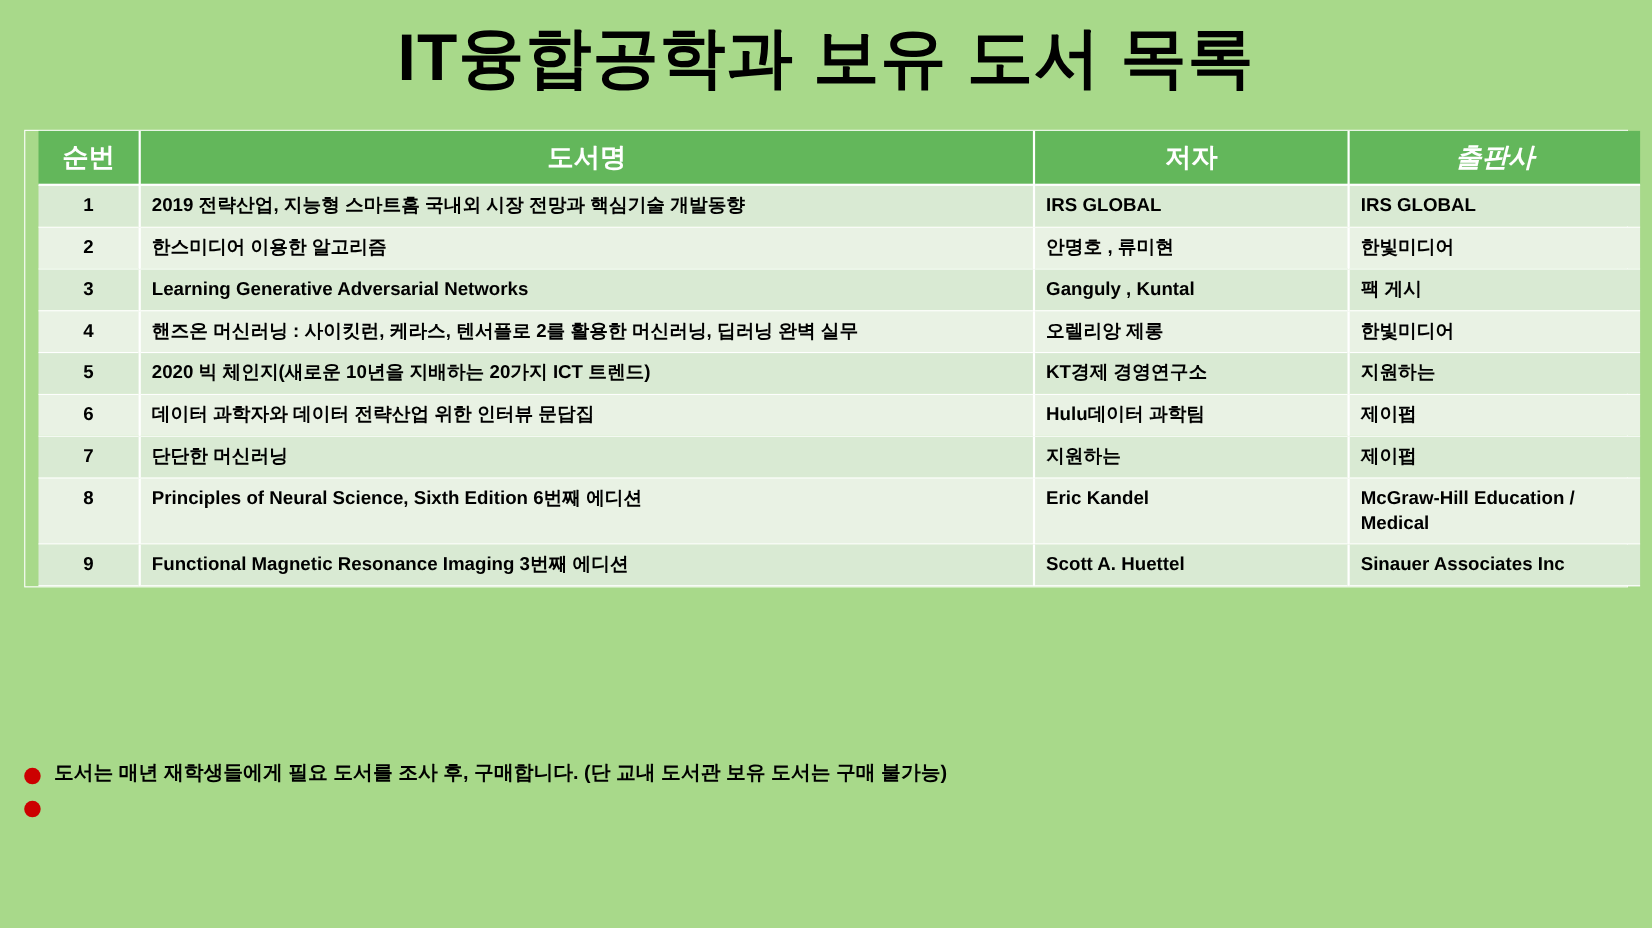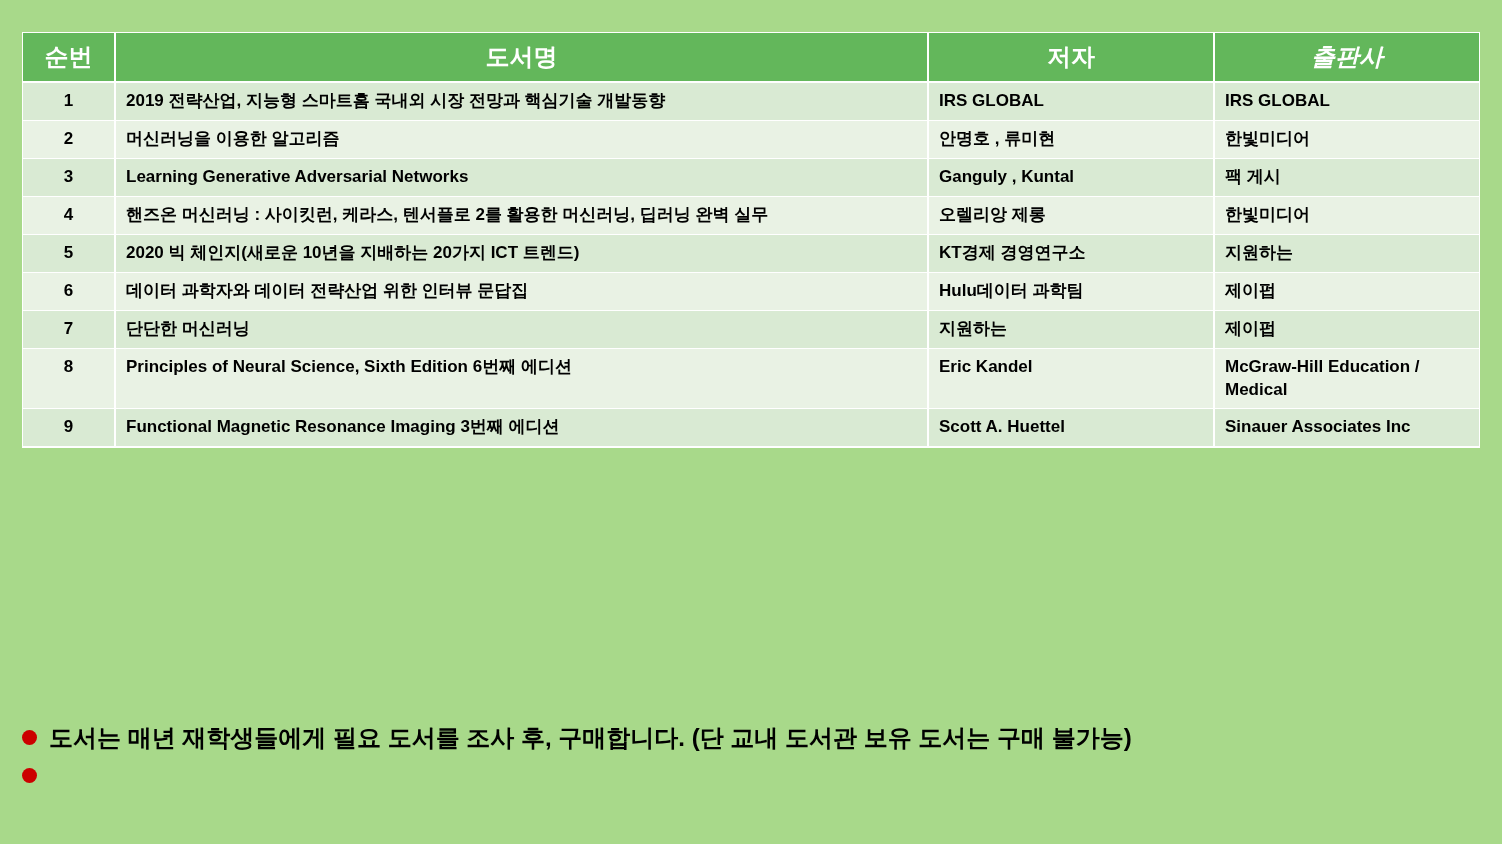--- a/index.html
+++ b/index.html
@@ -31,20 +31,21 @@
   .table-wrap {
     margin: 32px 22px 0 22px;
     border: 1px solid #ffffff;
     box-sizing: border-box;
   }
   table.booklist {
     width: 100%;
     border-collapse: collapse;
     table-layout: fixed;
     font-size: 17px;
+    margin-left: 12px;
   }
   table.booklist th {
     background: #63b75b;
     color: #ffffff;
     font-size: 24px;
     font-weight: bold;
     padding: 8px 4px;
     border-right: 2px solid #ffffff;
     border-bottom: 2px solid #ffffff;
     text-align: center;
@@ -73,40 +74,41 @@
   }
   .notes {
     position: absolute;
     left: 22px;
     right: 22px;
     top: 690px;
   }
   .note-line {
     display: flex;
     align-items: flex-start;
-    font-size: 24px;
+    font-size: 18px;
     font-weight: bold;
     color: #000000;
     margin-bottom: 6px;
     line-height: 1.35;
   }
   .bullet {
     width: 15px;
     height: 15px;
     border-radius: 50%;
     background: #cc0000;
     margin: 8px 12px 0 0;
     flex: 0 0 auto;
   }
 </style>
 </head>
 <body>
 
 <div class="slide">
 
+  <div class="title">IT융합공학과 보유 도서 목록</div>
 
   <div class="table-wrap">
     <table class="booklist">
       <colgroup>
         <col class="col-no">
         <col class="col-title">
         <col class="col-author">
         <col class="col-pub">
       </colgroup>
       <thead>
@@ -119,21 +121,21 @@
       </thead>
       <tbody>
         <tr>
           <td class="no">1</td>
           <td>2019 전략산업, 지능형 스마트홈 국내외 시장 전망과 핵심기술 개발동향</td>
           <td>IRS GLOBAL</td>
           <td>IRS GLOBAL</td>
         </tr>
         <tr>
           <td class="no">2</td>
-          <td>머신러닝을 이용한 알고리즘</td>
+          <td>한스미디어 이용한 알고리즘</td>
           <td>안명호 , 류미현</td>
           <td>한빛미디어</td>
         </tr>
         <tr>
           <td class="no">3</td>
           <td>Learning Generative Adversarial Networks</td>
           <td>Ganguly , Kuntal</td>
           <td>팩 게시</td>
         </tr>
         <tr>

